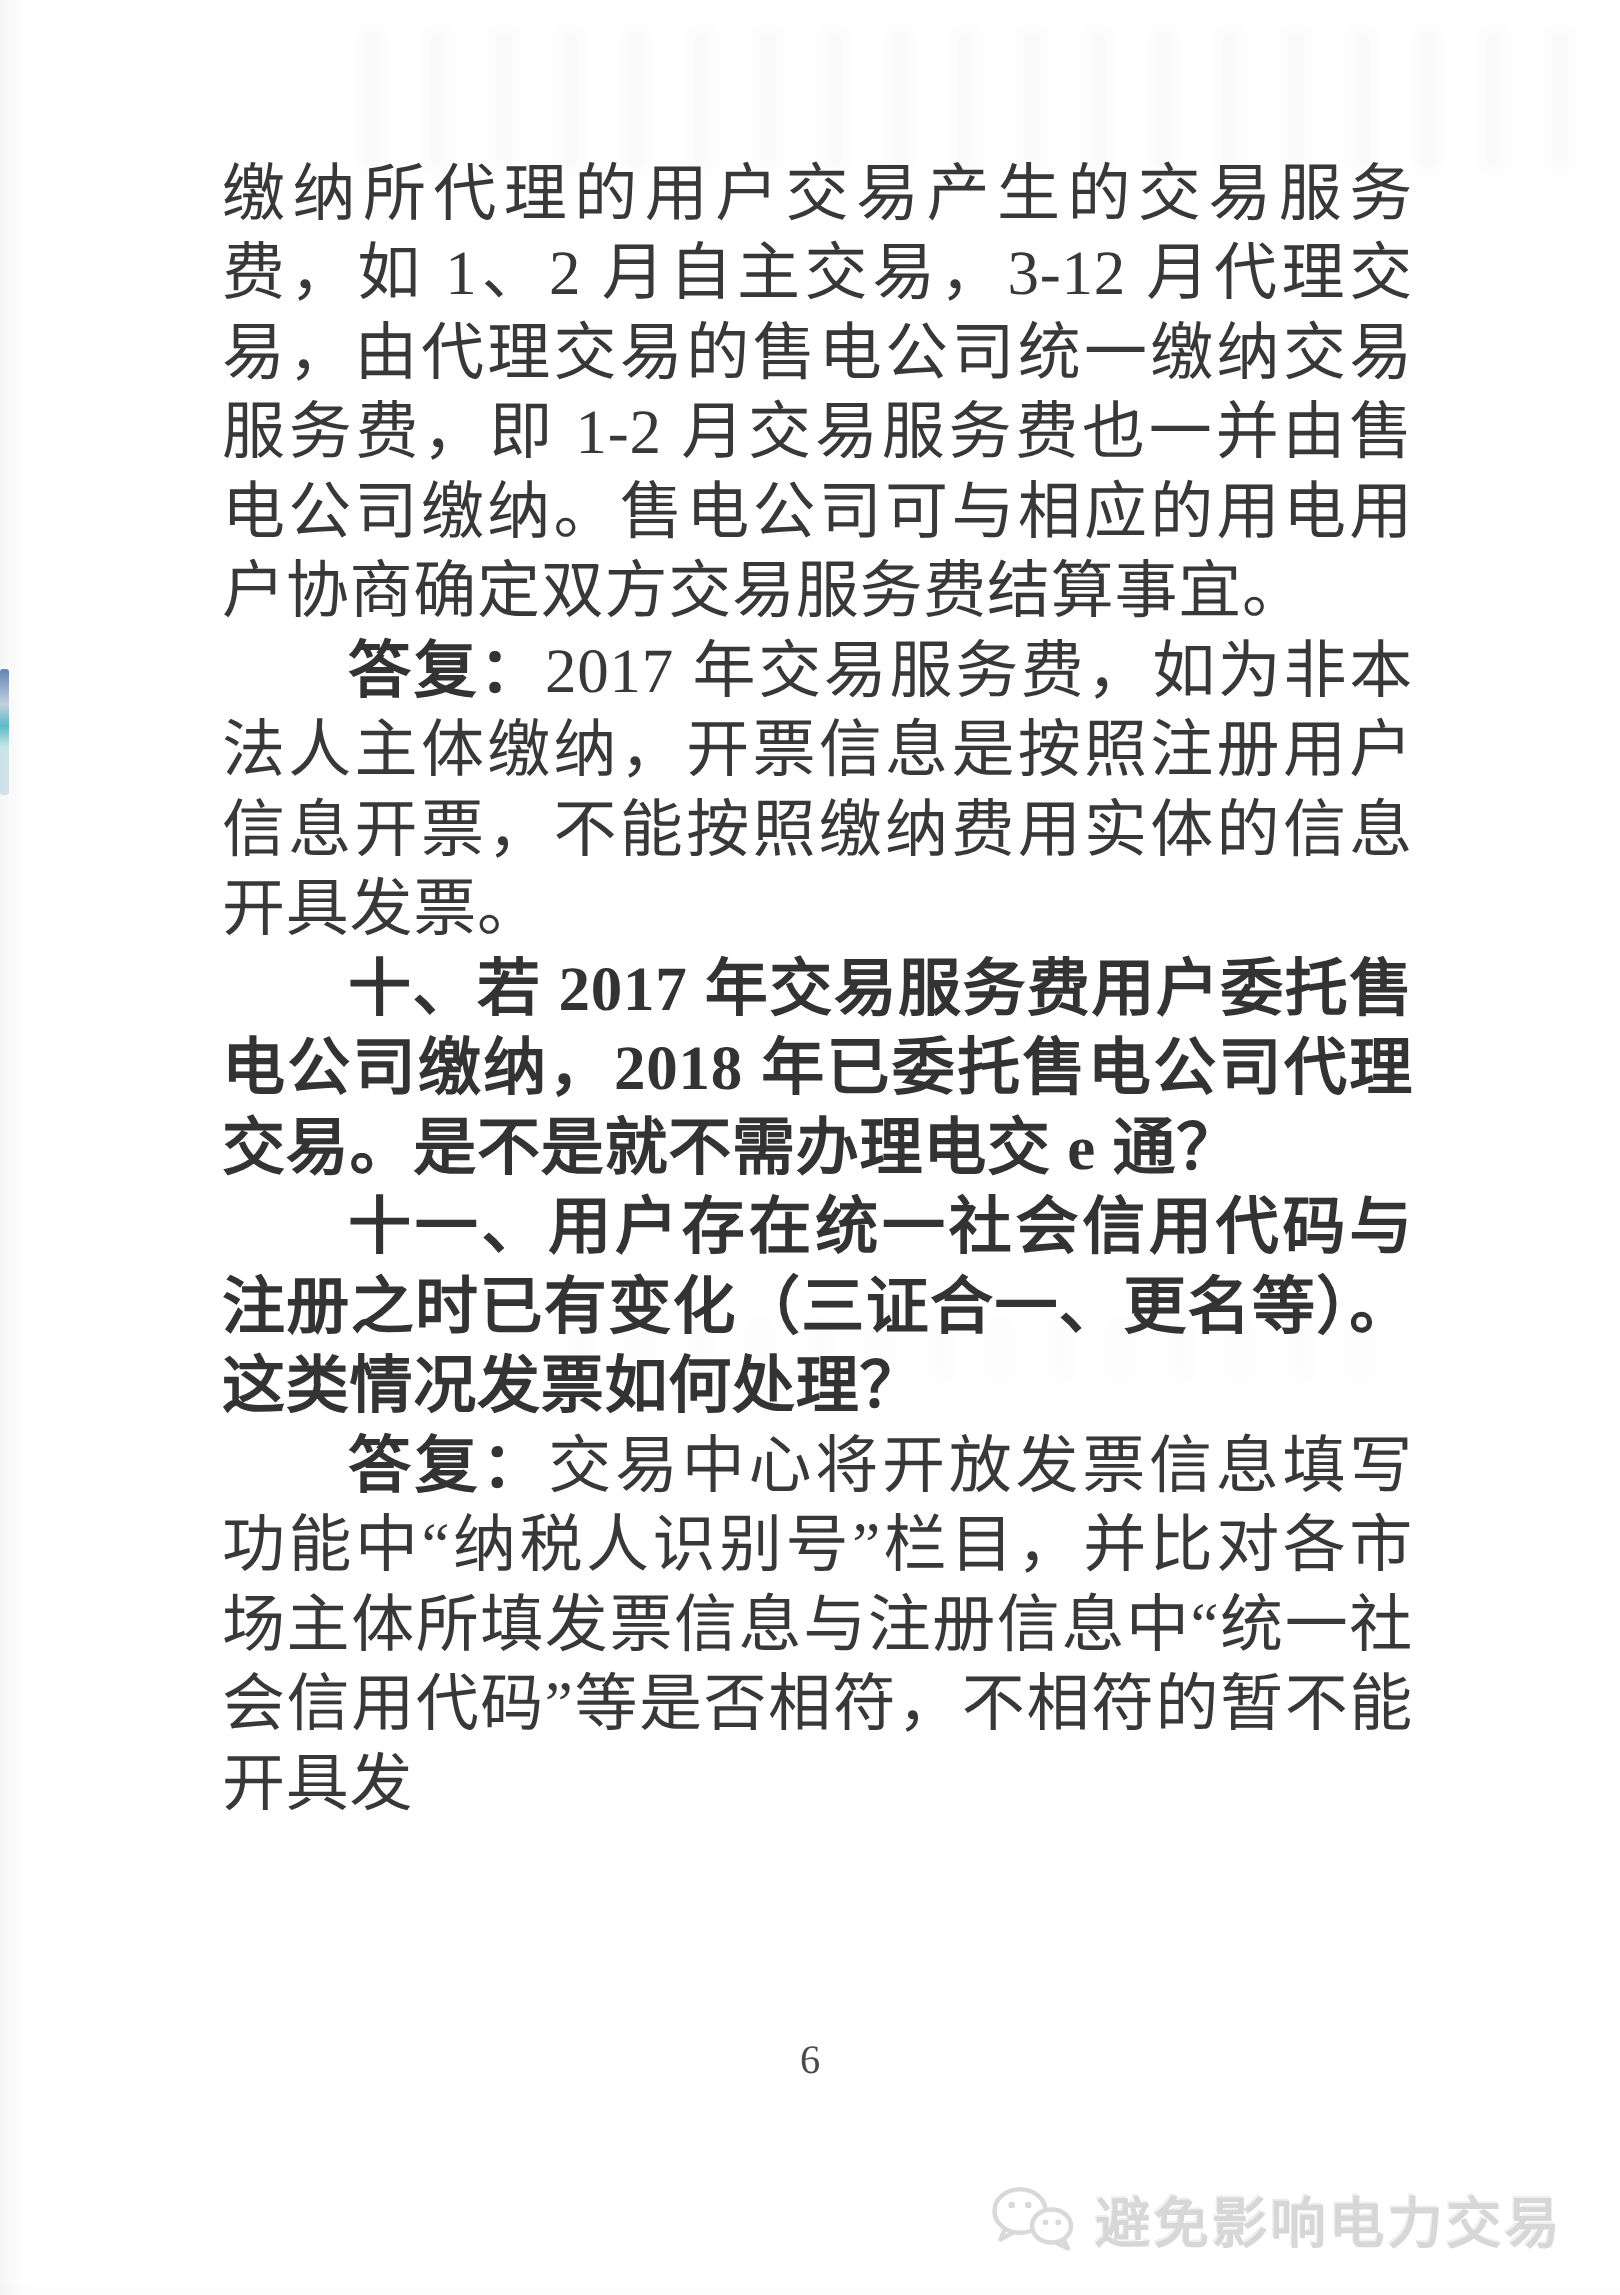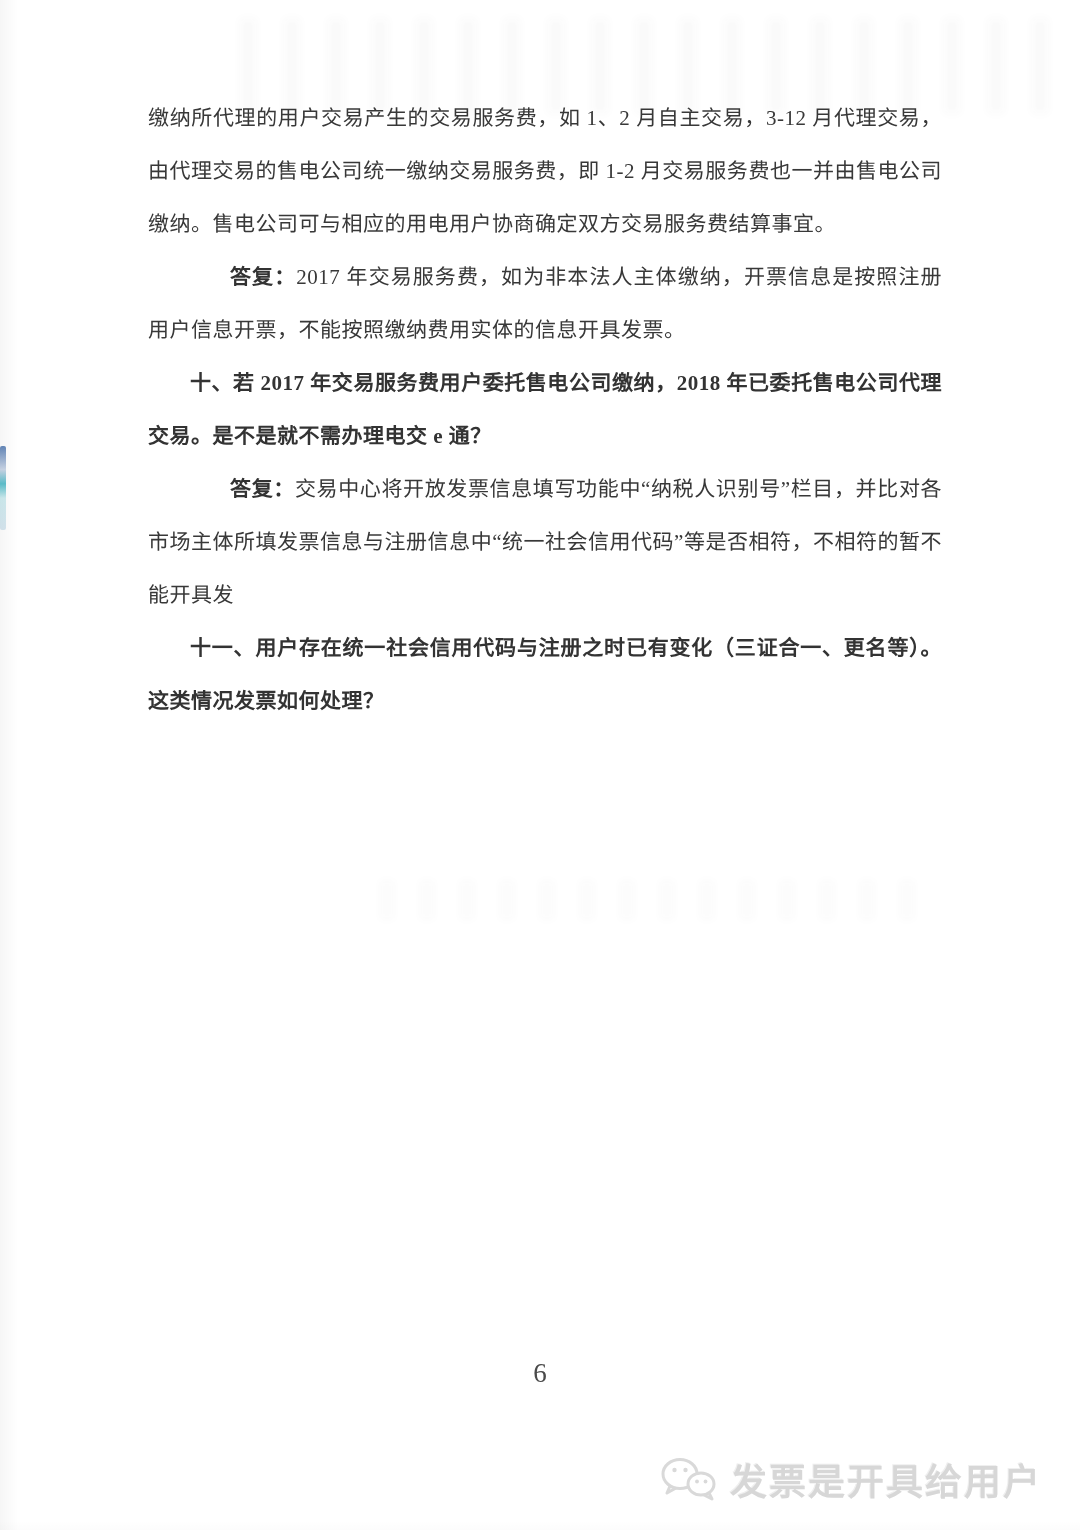--- a/index.html
+++ b/index.html
@@ -65,42 +65,41 @@
       rgba(47,93,158,0.75) 0%,
       rgba(47,93,158,0.25) 28%,
       rgba(62,176,190,0.85) 45%,
       rgba(62,176,190,0.25) 62%,
       rgba(120,170,200,0.3) 100%);
     border-radius: 2px;
   }
   .text-block {
     position: absolute;
     left: 148px;
-    top: 92px;
+    top: 104px;
     width: 794px;
-    font-size: 21px;
+    font-size: 42px;
     line-height: 53px;
     letter-spacing: 0.5px;
     text-align: justify;
   }
   .para {
     margin: 0;
     text-indent: 2em;
   }
   .para.continuation {
     text-indent: 0;
   }
   .para.question {
     font-weight: bold;
     color: #333333;
   }
   .answer-label {
     font-weight: bold;
     color: #333333;
-    margin-left: 40px;
   }
   .page-number {
     position: absolute;
     left: 0;
     right: 0;
     top: 1358px;
     text-align: center;
     font-size: 27px;
     color: #4a4a4a;
   }
@@ -137,38 +136,38 @@
   <div class="text-block">
     <p class="para continuation">缴纳所代理的用户交易产生的交易服务费，如 1、2 月自主交易，3-12 月代理交易，由代理交易的售电公司统一缴纳交易服务费，即 1-2 月交易服务费也一并由售电公司缴纳。售电公司可与相应的用电用户协商确定双方交易服务费结算事宜。</p>
 
 
     <p class="para answer"><span class="answer-label">答复：</span><span>2017 年交易服务费，如为非本法人主体缴纳，开票信息是按照注册用户信息开票，不能按照缴纳费用实体的信息开具发票。</span></p>
 
     <p class="para question">十、若 2017 年交易服务费用户委托售电公司缴纳，2018 年已委托售电公司代理交易。是不是就不需办理电交 e 通？</p>
 
 
 
+    <p class="para question">十一、用户存在统一社会信用代码与注册之时已有变化（三证合一、更名等）。这类情况发票如何处理？</p>
+
     <p class="para answer"><span class="answer-label">答复：</span><span>交易中心将开放发票信息填写功能中“纳税人识别号”栏目，并比对各市场主体所填发票信息与注册信息中“统一社会信用代码”等是否相符，不相符的暂不能开具发</span></p>
-
-    <p class="para question">十一、用户存在统一社会信用代码与注册之时已有变化（三证合一、更名等）。这类情况发票如何处理？</p>
   </div>
 
   <div class="page-number">6</div>
 
   <div class="watermark">
     <span>
       <svg class="wechat-icon-svg" width="64" height="48" viewBox="0 0 64 48">
 
         <ellipse cx="24" cy="19" rx="17" ry="14.5" fill="none" stroke="#d9d9d9" stroke-width="3"></ellipse>
         <path d="M14 31 L11 38 L20 33" fill="none" stroke="#d9d9d9" stroke-width="3" stroke-linejoin="round"></path>
         <circle cx="18.5" cy="15" r="2.2" fill="#d9d9d9"></circle>
         <circle cx="29.5" cy="15" r="2.2" fill="#d9d9d9"></circle>
 
         <ellipse cx="45" cy="29" rx="13" ry="11" fill="#ffffff" stroke="#d9d9d9" stroke-width="3"></ellipse>
         <path d="M53 38 L56 44 L48 40" fill="none" stroke="#d9d9d9" stroke-width="3" stroke-linejoin="round"></path>
         <circle cx="41" cy="26.5" r="1.9" fill="#d9d9d9"></circle>
         <circle cx="49.5" cy="26.5" r="1.9" fill="#d9d9d9"></circle>
       </svg>
     </span>
-    <span class="watermark-text">发票是开具给用户</span>
+    <span class="watermark-text">避免影响电力交易</span>
   </div>
 
 </div>
 
 </body></html>

